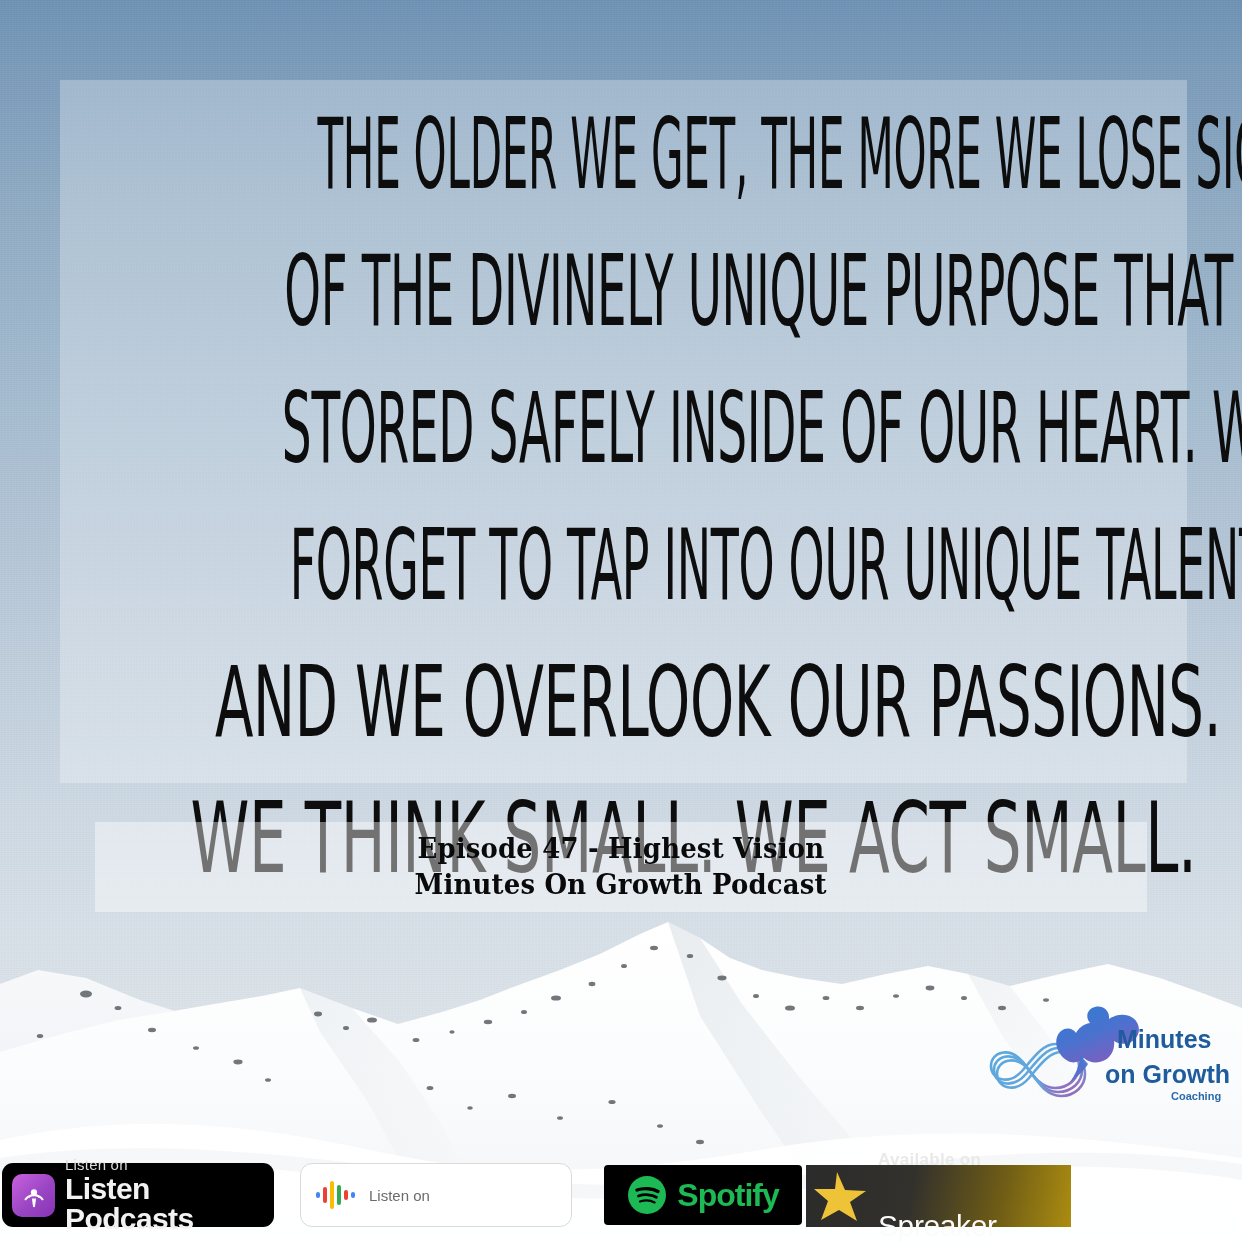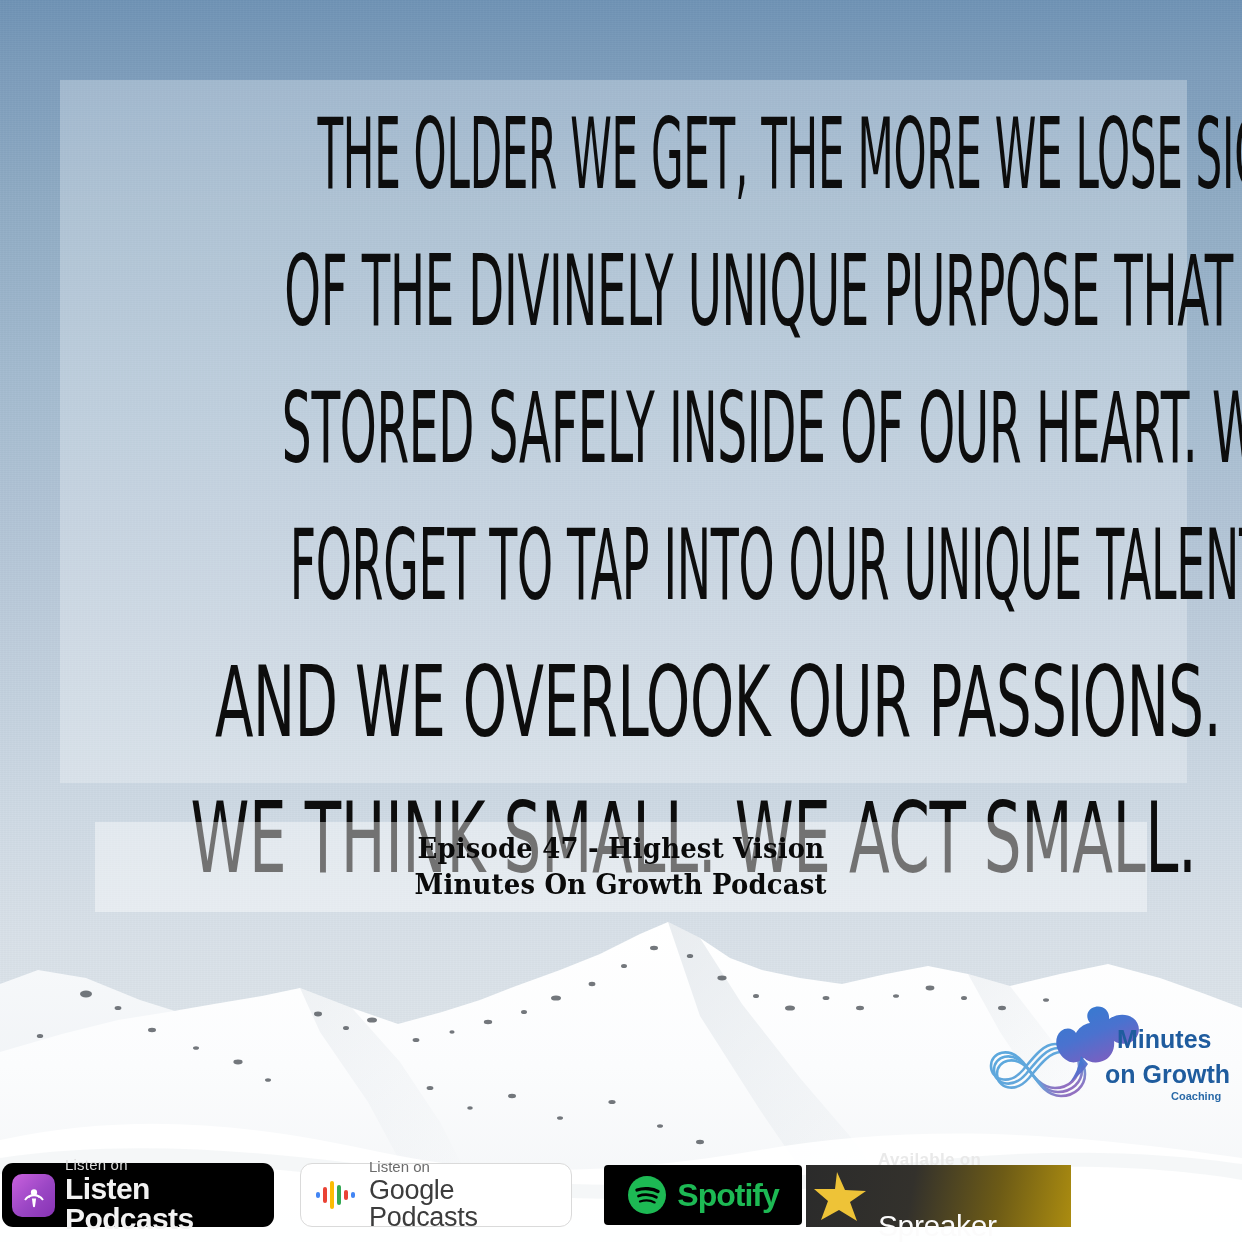--- a/index.html
+++ b/index.html
@@ -335,21 +335,20 @@
           <rect x="1" y="14" width="4" height="6" rx="2" fill="#4285f4"></rect>
           <rect x="8" y="9" width="4" height="16" rx="2" fill="#ea4335"></rect>
           <rect x="15" y="3" width="4" height="28" rx="2" fill="#fbbc04"></rect>
           <rect x="22" y="7" width="4" height="20" rx="2" fill="#34a853"></rect>
           <rect x="29" y="12" width="4" height="10" rx="2" fill="#ea4335"></rect>
           <rect x="36" y="14" width="4" height="6" rx="2" fill="#4285f4"></rect>
         </svg>
       </span>
       <span class="google-txt">
         <span class="sm">Listen on</span>
-        <span class="lg">Google Podcasts</span>
       </span>
     </a>
 
     <a class="badge badge-spotify">
       <span class="spot-mark">
         <svg width="40" height="40" viewBox="0 0 40 40" xmlns="http://www.w3.org/2000/svg">
           <circle cx="20" cy="20" r="19" fill="#1db954"></circle>
           <g fill="none" stroke="#000000" stroke-linecap="round">
             <path d="M10,15 C17,12.5 26,13.5 31,16.5" stroke-width="3.4"></path>
             <path d="M11.5,21 C17.5,18.8 25,19.6 29.4,22.2" stroke-width="2.8"></path>

